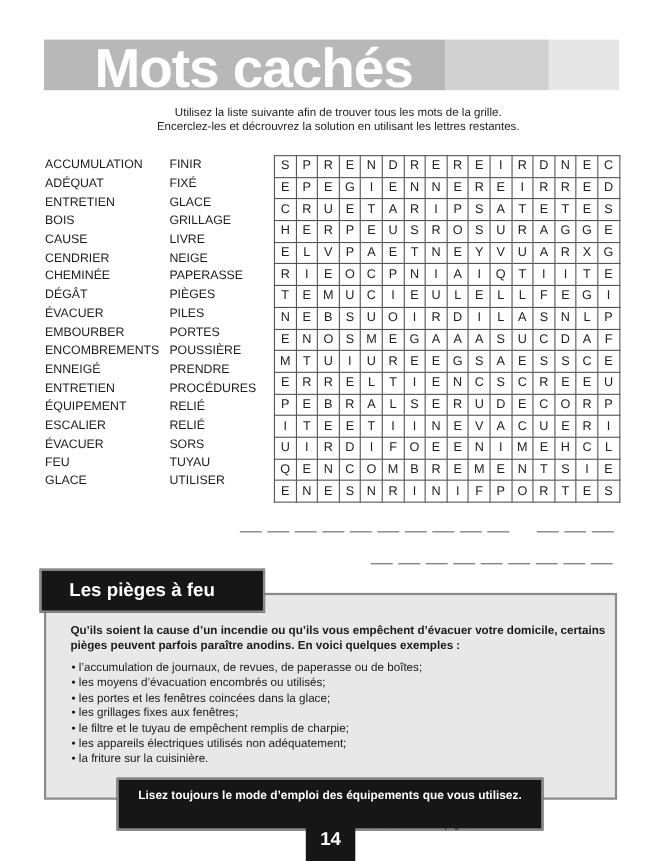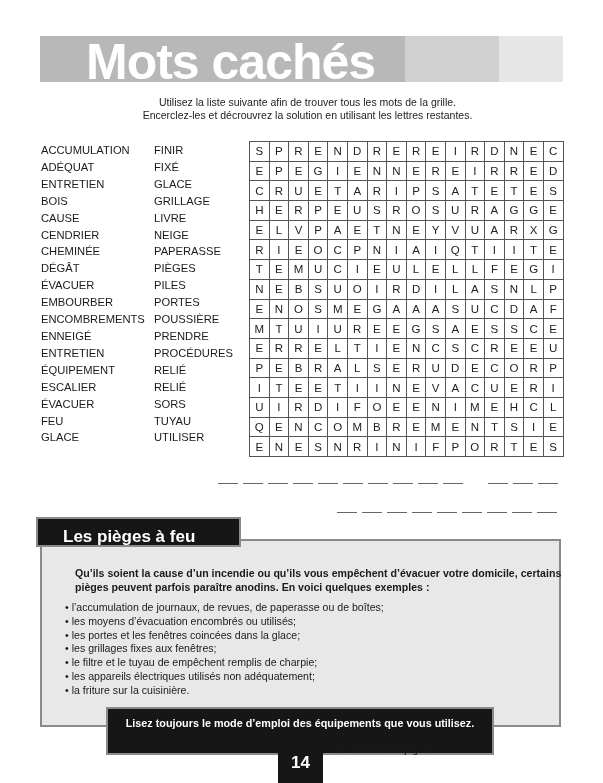--- a/index.html
+++ b/index.html
@@ -44,25 +44,25 @@
   #blanks1 { left:218px; top:483px; }
   #blanks2 { left:337px; top:512px; }
   .gap { width:15px; }
 
   
   #info-box {
     left:40px; top:539px; width:521px; height:188px; background:#e8e8e8;
     border:2px solid #8a8a8a; box-sizing:border-box;
   }
   #info-tab {
-    left:36px; top:517px; width:205px; height:30px; background:#161616; border:2px solid #8a8a8a;
+    left:36px; top:517px; width:205px; height:40px; background:#161616; border:2px solid #8a8a8a;
     box-sizing:border-box; color:#fff; font-weight:bold; font-size:17px; line-height:36px; padding-left:25px;
   }
   #intro {
-    left:64px; top:567px; width:490px; font-weight:bold; font-size:10.6px; line-height:13.5px; color:#1a1a1a;margin-left:11px;
+    left:64px; top:567px; width:490px; font-weight:bold; font-size:10.6px; line-height:13.5px; color:#1a1a1a;
   }
   #examples {
     left:65px; top:601px; font-size:10.6px; line-height:13.8px; color:#1a1a1a; margin:0; padding:0; list-style:none;
   }
   #examples li { white-space:nowrap; }
   #examples li::before { content:"\2022\00a0"; }
 
   #tip-banner {
     left:106px; top:707px; width:388px; height:48px; background:#161616; border:2px solid #8a8a8a;
     box-sizing:border-box; color:#fff; font-weight:bold; font-size:10.8px; line-height:28px; text-align:center;

